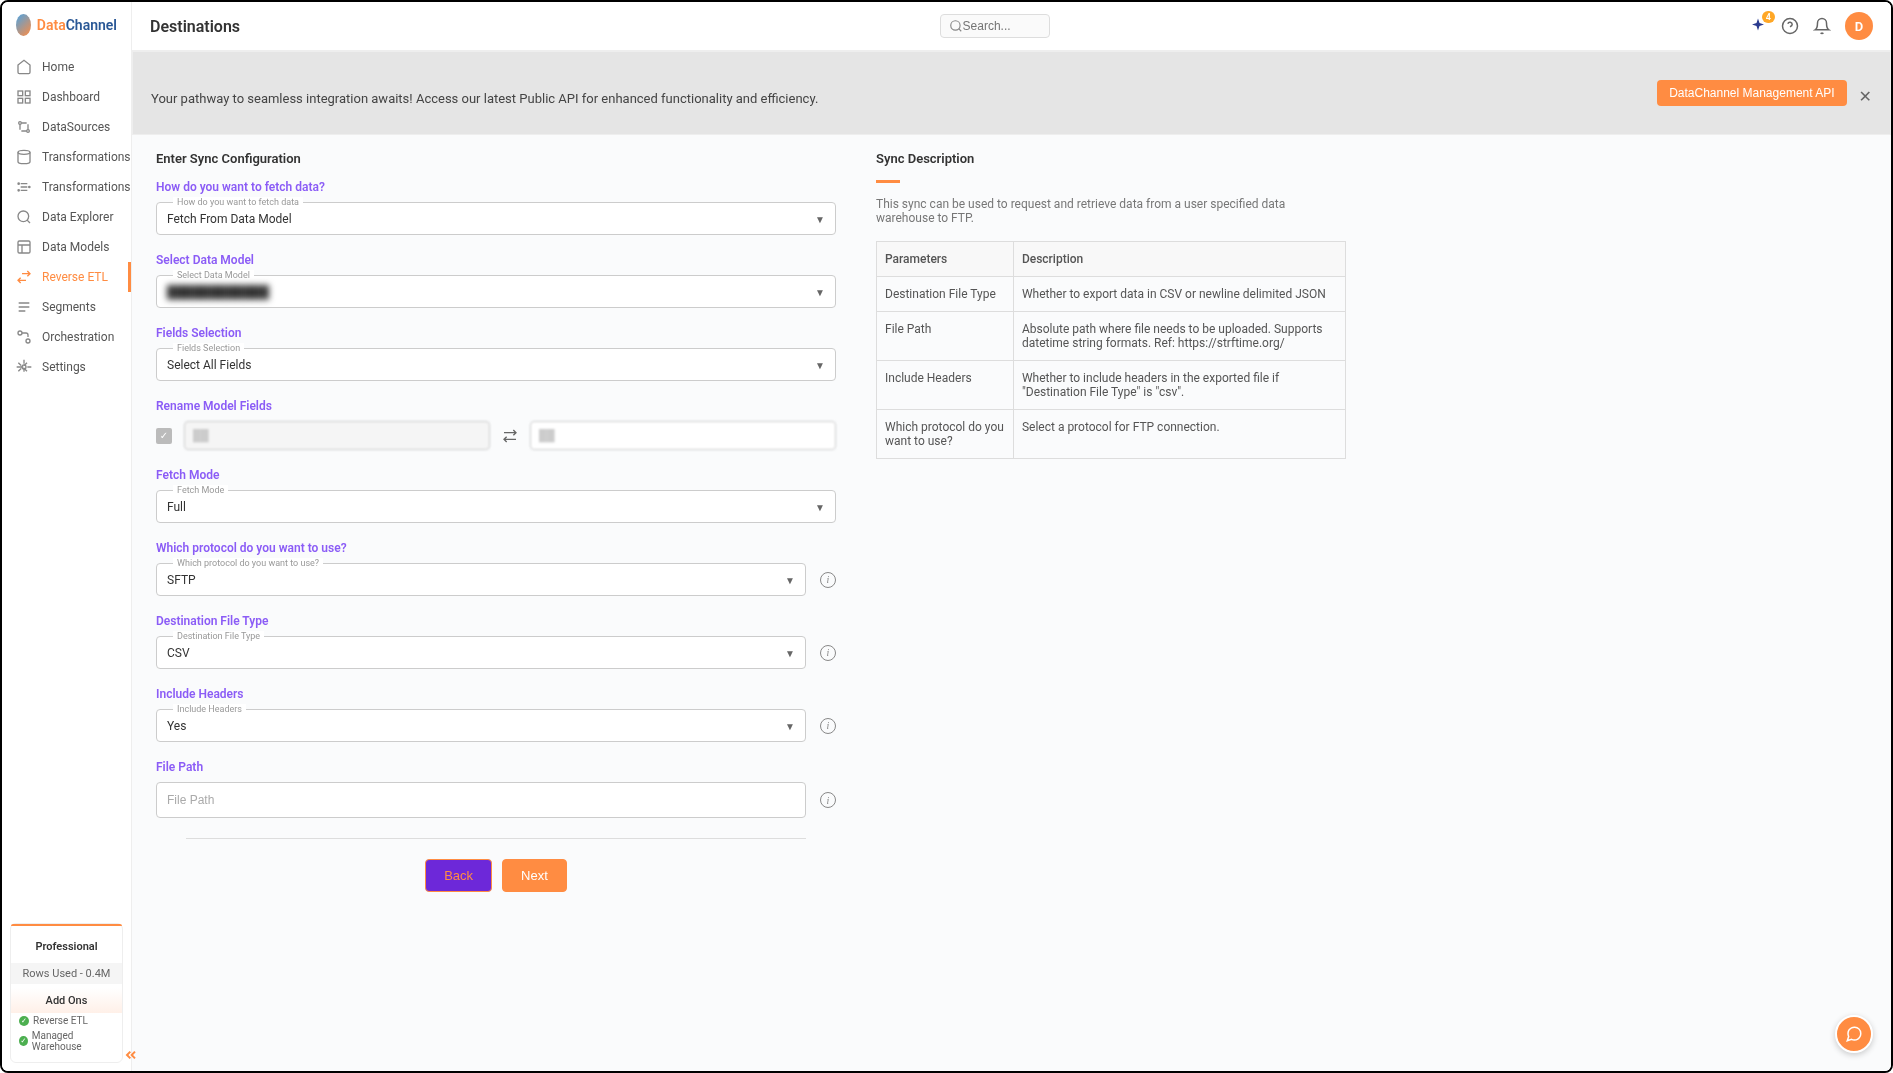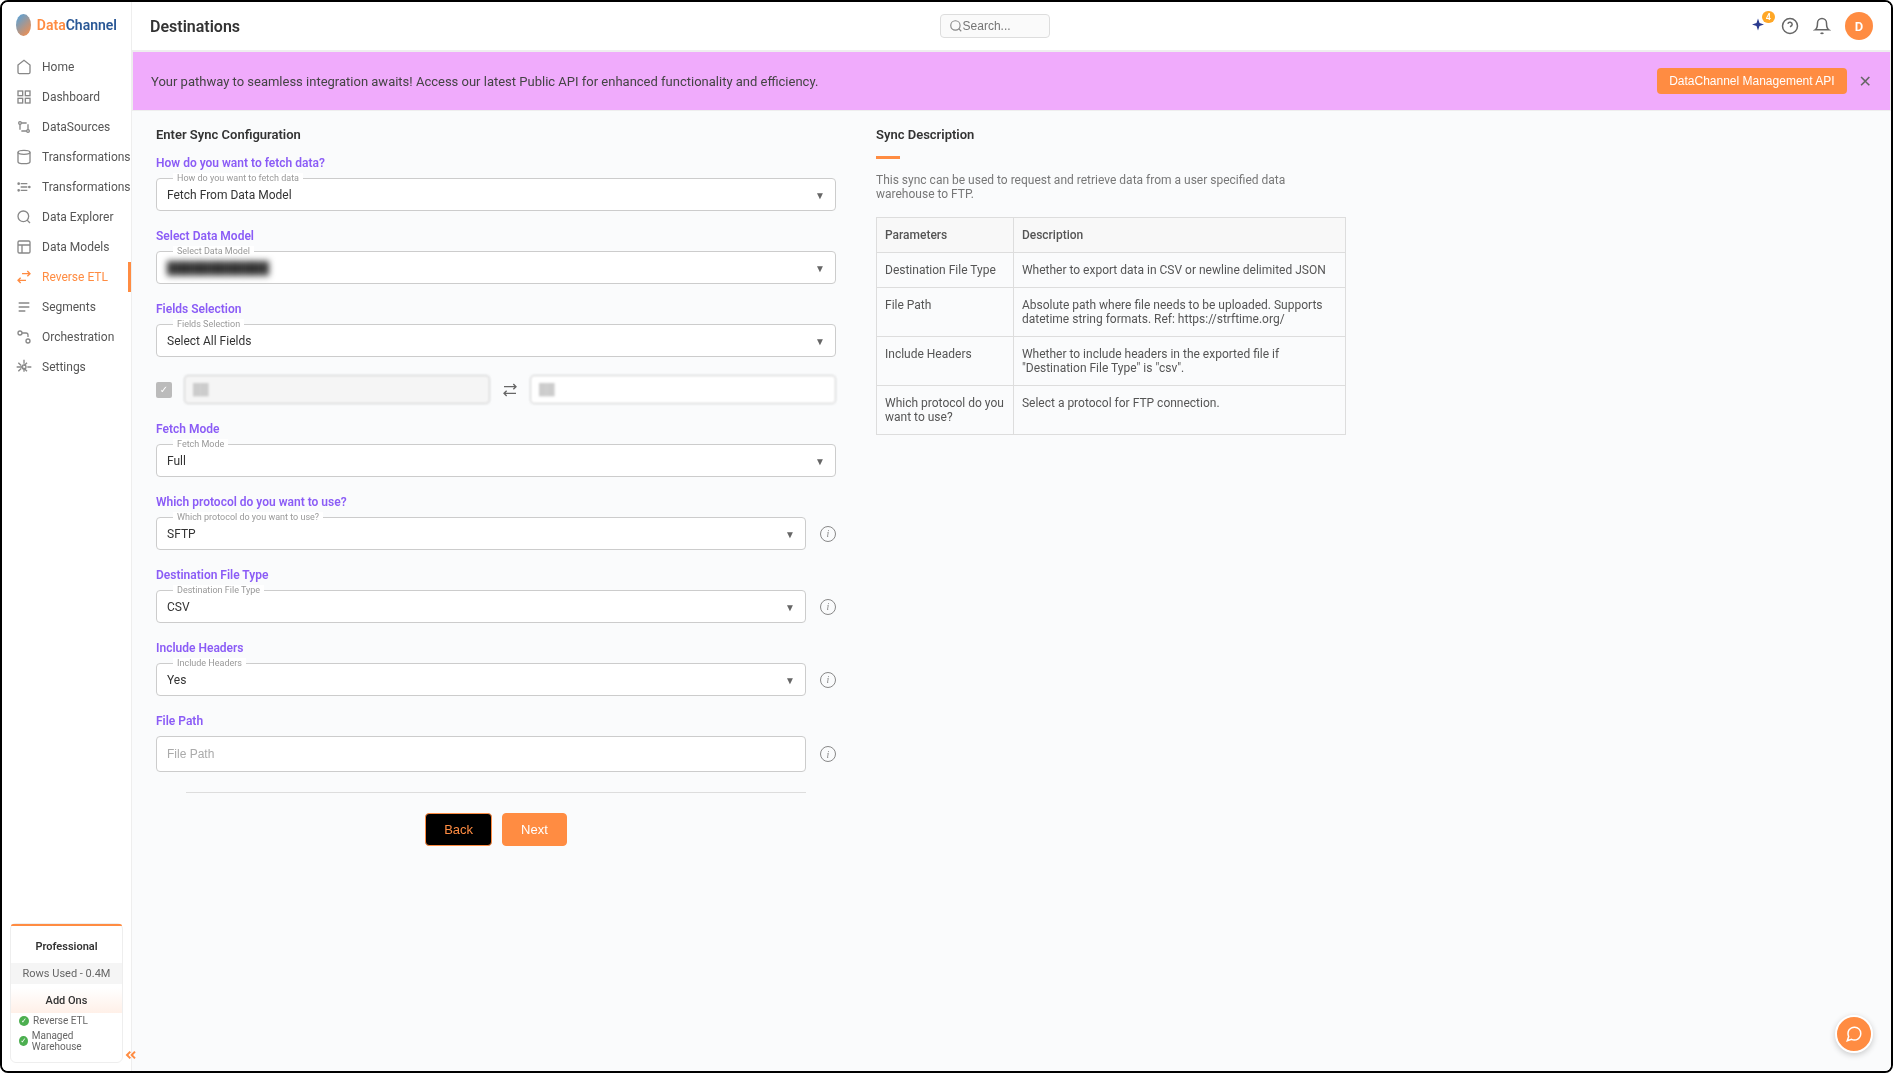--- a/index.html
+++ b/index.html
@@ -34,21 +34,21 @@
 .page-title { font-weight: 600; font-size: 16px; color: #333; }
 .search-box { margin-left: auto; margin-right: auto; display: flex; align-items: center; border: 1px solid #ddd; background: #fafafa; border-radius: 4px; padding: 4px 8px; width: 110px; }
 .search-box input { border: none; background: transparent; outline: none; font-size: 12px; width: 70px; }
 .topbar-right { display: flex; align-items: center; gap: 14px; }
 .sparkle-wrap { position: relative; }
 .badge { position: absolute; top: -6px; right: -8px; background: #ffa726; color: #fff; border-radius: 8px; font-size: 9px; padding: 1px 4px; font-weight: 600; }
 .avatar { width: 28px; height: 28px; border-radius: 50%; background: #ff8c42; color: #fff; display: flex; align-items: center; justify-content: center; font-weight: 600; }
 .icon-btn { width: 18px; height: 18px; color: #666; cursor: pointer; }
 
 
-.banner { background: #f0abfc; border: 1px solid #eee; margin: 0; padding: 16px 18px; display: flex; align-items: center; font-size: 13px; color: #444; }
+.banner { background: #e5e5e5; border: 1px solid #eee; margin: 0; padding: 28px 18px; display: flex; align-items: flex-end; font-size: 13px; color: #444; }
 .banner .api-btn { margin-left: auto; background: #ff8c42; color: #fff; border: none; padding: 6px 12px; border-radius: 4px; font-size: 12px; cursor: pointer; }
 .banner .close-x { margin-left: 12px; cursor: pointer; color: #666; font-size: 16px; }
 
 
 .content { flex: 1; overflow-y: auto; padding: 16px 24px; display: flex; gap: 40px; }
 .form-col { flex: 1; max-width: 680px; }
 .desc-col { width: 470px; }
 .section-title { font-weight: 600; font-size: 13px; margin-bottom: 14px; color: #333; }
 .field-label { font-weight: 600; font-size: 12px; margin-bottom: 8px; color: #8b5cf6; }
 .field-group { margin-bottom: 18px; }
@@ -62,21 +62,21 @@
 .rename-input { flex: 1; border: 1px solid #ccc; border-radius: 4px; padding: 7px 8px; background: #f5f5f5; color: #ccc; font-size: 11px; filter: blur(1px); }
 .swap-icon { color: #666; }
 .field-row { display: flex; align-items: center; gap: 14px; }
 .field-row .select-wrap, .field-row .text-input { flex: 1; }
 .info-icon { width: 16px; height: 16px; border: 1.5px solid #888; border-radius: 50%; display: flex; align-items: center; justify-content: center; font-size: 10px; font-style: italic; color: #888; font-family: serif; cursor: pointer; }
 .text-input { border: 1px solid #ccc; border-radius: 4px; padding: 10px; font-size: 12px; width: 100%; }
 .text-input::placeholder { color: #aaa; }
 .divider { border-top: 1px solid #ddd; margin: 20px 30px; }
 .btn-row { display: flex; justify-content: center; gap: 10px; }
 .btn { padding: 8px 18px; border-radius: 4px; font-size: 13px; cursor: pointer; }
-.btn-back { background: #000000; border: 1px solid #ff8c42; color: #ff8c42; }
+.btn-back { background: #6d28d9; border: 1px solid #ff8c42; color: #ff8c42; }
 .btn-next { background: #ff8c42; border: 1px solid #ff8c42; color: #fff; }
 
 
 .desc-col .sync-under { width: 24px; height: 3px; background: #ff8c42; margin: 6px 0 14px; }
 .desc-text { font-size: 12px; color: #777; margin-bottom: 16px; }
 .param-table { width: 100%; border-collapse: collapse; border: 1px solid #ddd; font-size: 12px; }
 .param-table th, .param-table td { border: 1px solid #ddd; padding: 10px 8px; text-align: left; vertical-align: top; }
 .param-table th { background: #f8f8f8; font-weight: 500; color: #555; }
 .param-table td { color: #555; }
 
@@ -284,20 +284,21 @@
         <div class="field-group">
           <div class="field-label">Fields Selection</div>
           <div class="select-wrap">
             <span class="floating">Fields Selection</span>
             <span class="value">Select All Fields</span>
             <span class="arrow">▼</span>
           </div>
         </div>
 
         <div class="field-group">
+          <div class="field-label">Rename Model Fields</div>
           <div class="rename-row">
             <div class="rename-check">✓</div>
             <div class="rename-input">██</div>
             <div class="swap-icon">
                 <svg width="16" height="16" viewBox="0 0 24 24" fill="none" stroke="currentColor" stroke-width="2">
                   <path d="M17 3L21 7L17 11M3 7H21M7 21L3 17L7 13M21 17H3"></path>
                 </svg>
               </div>
             <div class="rename-input" style="background:#fff">██</div>
           </div>

